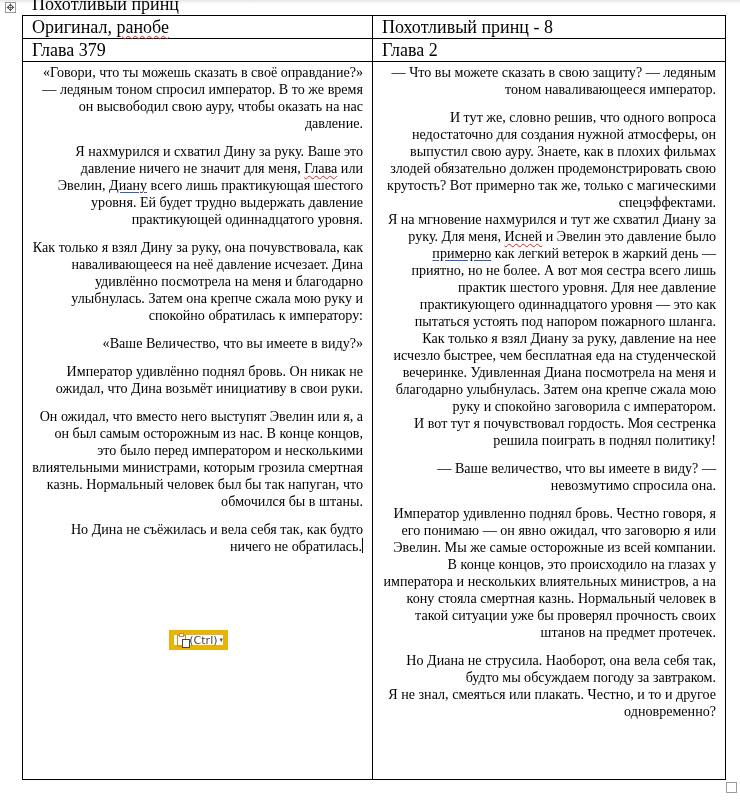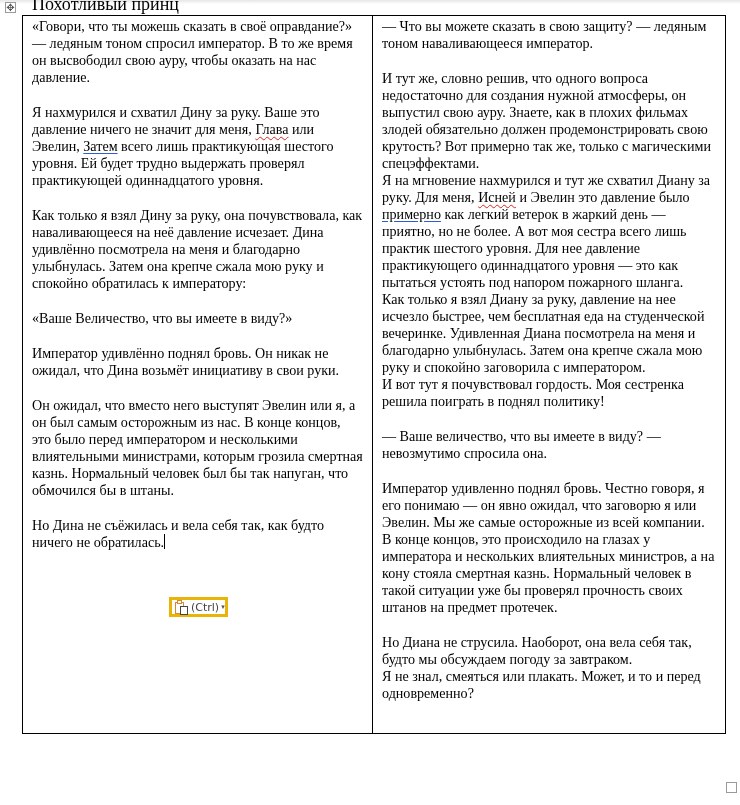--- a/index.html
+++ b/index.html
@@ -12,31 +12,31 @@
                  font-size: 10px; line-height: 9px; text-align: center; color: #555;
                  font-family: "DejaVu Sans", sans-serif; }
   .doc-title { position: absolute; left: 32px; top: -6px; font-size: 18px; line-height: 20px;
                white-space: nowrap; }
   table.compare { position: absolute; left: 22px; top: 15px; width: 703px;
                   border-collapse: collapse; table-layout: fixed; }
   table.compare td { border: 1.5px solid #000; vertical-align: top; padding: 0 9px; }
   col.c1 { width: 350px; }
   col.c2 { width: 353px; }
   .hdr td { font-size: 18px; line-height: 22px; height: 22px; }
-  .body-cell { font-size: 14.1px; line-height: 17px; height: 715px; padding-top: 2px !important; }
+  .body-cell { font-size: 14.1px; line-height: 17px; height: 715px; padding-top: 2px !important; text-align: right; }
   .body-cell p { margin: 0; }
-  .body-cell p.gap { margin-top: 18px; }
+  .body-cell p.gap { margin-top: 11px; }
   .squiggle { text-decoration: underline wavy #e02020; text-decoration-thickness: 1px;
               text-underline-offset: 2px; }
   .blue-ul { text-decoration: underline; text-decoration-color: #2f5bd3;
              text-underline-offset: 2px; }
   .caret { display: inline-block; width: 1px; height: 15px; background: #000;
            vertical-align: -2px; }
-  .paste-btn { position: absolute; left: 169px; top: 597px; height: 20px; width: 59px;
-               border: 3px solid #eab308; background: #fff; box-sizing: border-box;
+  .paste-btn { position: absolute; left: 169px; top: 630px; height: 20px; width: 59px;
+               border: 5px solid #eab308; background: #fff; box-sizing: border-box;
                display: flex; align-items: center; padding-left: 3px;
                font-family: "DejaVu Sans", sans-serif; font-size: 11px; color: #444; }
   .paste-icon { width: 14px; height: 15px; position: relative; margin-right: 2px; }
   .paste-icon .board { position: absolute; left: 0; top: 2px; width: 9px; height: 12px;
                        border: 1.5px solid #d88a2a; box-sizing: border-box; }
   .paste-icon .clip { position: absolute; left: 2px; top: 0; width: 5px; height: 4px;
                       border: 1.5px solid #d88a2a; background: #fff; box-sizing: border-box; }
   .paste-icon .sheet { position: absolute; left: 5px; top: 6px; width: 8px; height: 9px;
                        border: 1.2px solid #444; background: #fff; box-sizing: border-box; }
   .paste-arrow { font-size: 7px; margin-left: 2px; color: #555; }
@@ -49,40 +49,50 @@
 <div class="top-shadow"></div>
 <div class="move-handle">✥</div>
 <div class="doc-title">Похотливый принц</div>
 
 <table class="compare">
   <colgroup>
       <col class="c1">
       <col class="c2">
     </colgroup>
   <tbody>
+      <tr class="hdr">
+    <td>
+      <span>Оригинал, </span><span class="squiggle">ранобе</span>
+    </td>
+    <td>Похотливый принц - 8</td>
+  </tr>
+  <tr class="hdr">
+    <td>Глава 379</td>
+    <td>Глава 2</td>
+  </tr>
   <tr>
     <td class="body-cell">
       <p>«Говори, что ты можешь сказать в своё оправдание?» — ледяным тоном спросил император. В то же время он высвободил свою ауру, чтобы оказать на нас давление.</p>
-      <p class="gap"><span>Я нахмурился и схватил Дину за руку. Ваше это давление ничего не значит для меня, </span><span class="squiggle">Глава</span><span> или Эвелин, </span><span class="blue-ul">Затем</span><span> всего лишь практикующая шестого уровня. Ей будет трудно выдержать проверял практикующей одиннадцатого уровня.</span></p>
+      <p class="gap"><span>Я нахмурился и схватил Дину за руку. Ваше это давление ничего не значит для меня, </span><span class="squiggle">Глава</span><span> или Эвелин, </span><span class="blue-ul">Диану</span><span> всего лишь практикующая шестого уровня. Ей будет трудно выдержать давление практикующей одиннадцатого уровня.</span></p>
       <p class="gap">Как только я взял Дину за руку, она почувствовала, как наваливающееся на неё давление исчезает. Дина удивлённо посмотрела на меня и благодарно улыбнулась. Затем она крепче сжала мою руку и спокойно обратилась к императору:</p>
       <p class="gap">«Ваше Величество, что вы имеете в виду?»</p>
       <p class="gap">Император удивлённо поднял бровь. Он никак не ожидал, что Дина возьмёт инициативу в свои руки.</p>
       <p class="gap">Он ожидал, что вместо него выступят Эвелин или я, а он был самым осторожным из нас. В конце концов, это было перед императором и несколькими влиятельными министрами, которым грозила смертная казнь. Нормальный человек был бы так напуган, что обмочился бы в штаны.</p>
       <p class="gap"><span>Но Дина не съёжилась и вела себя так, как будто ничего не обратилась.</span><span class="caret"></span></p>
     </td>
     <td class="body-cell">
       <p>— Что вы можете сказать в свою защиту? — ледяным тоном наваливающееся император.</p>
       <p class="gap">И тут же, словно решив, что одного вопроса недостаточно для создания нужной атмосферы, он выпустил свою ауру. Знаете, как в плохих фильмах злодей обязательно должен продемонстрировать свою крутость? Вот примерно так же, только с магическими спецэффектами.</p>
       <p><span>Я на мгновение нахмурился и тут же схватил Диану за руку. Для меня, </span><span class="squiggle">Исней</span><span> и Эвелин это давление было </span><span class="blue-ul">примерно</span><span> как легкий ветерок в жаркий день — приятно, но не более. А вот моя сестра всего лишь практик шестого уровня. Для нее давление практикующего одиннадцатого уровня — это как пытаться устоять под напором пожарного шланга.</span></p>
       <p>Как только я взял Диану за руку, давление на нее исчезло быстрее, чем бесплатная еда на студенческой вечеринке. Удивленная Диана посмотрела на меня и благодарно улыбнулась. Затем она крепче сжала мою руку и спокойно заговорила с императором.</p>
       <p>И вот тут я почувствовал гордость. Моя сестренка решила поиграть в поднял политику!</p>
       <p class="gap">— Ваше величество, что вы имеете в виду? — невозмутимо спросила она.</p>
       <p class="gap">Император удивленно поднял бровь. Честно говоря, я его понимаю — он явно ожидал, что заговорю я или Эвелин. Мы же самые осторожные из всей компании. В конце концов, это происходило на глазах у императора и нескольких влиятельных министров, а на кону стояла смертная казнь. Нормальный человек в такой ситуации уже бы проверял прочность своих штанов на предмет протечек.</p>
       <p class="gap">Но Диана не струсила. Наоборот, она вела себя так, будто мы обсуждаем погоду за завтраком.</p>
-      <p>Я не знал, смеяться или плакать. Может, и то и перед одновременно?</p>
+      <p>Я не знал, смеяться или плакать. Честно, и то и другое одновременно?</p>
     </td>
   </tr>
 </tbody>
   </table>
 
 <div class="paste-btn">
   <span class="paste-icon">
     <span class="board"></span>
       <span class="clip"></span>
       <span class="sheet"></span>

